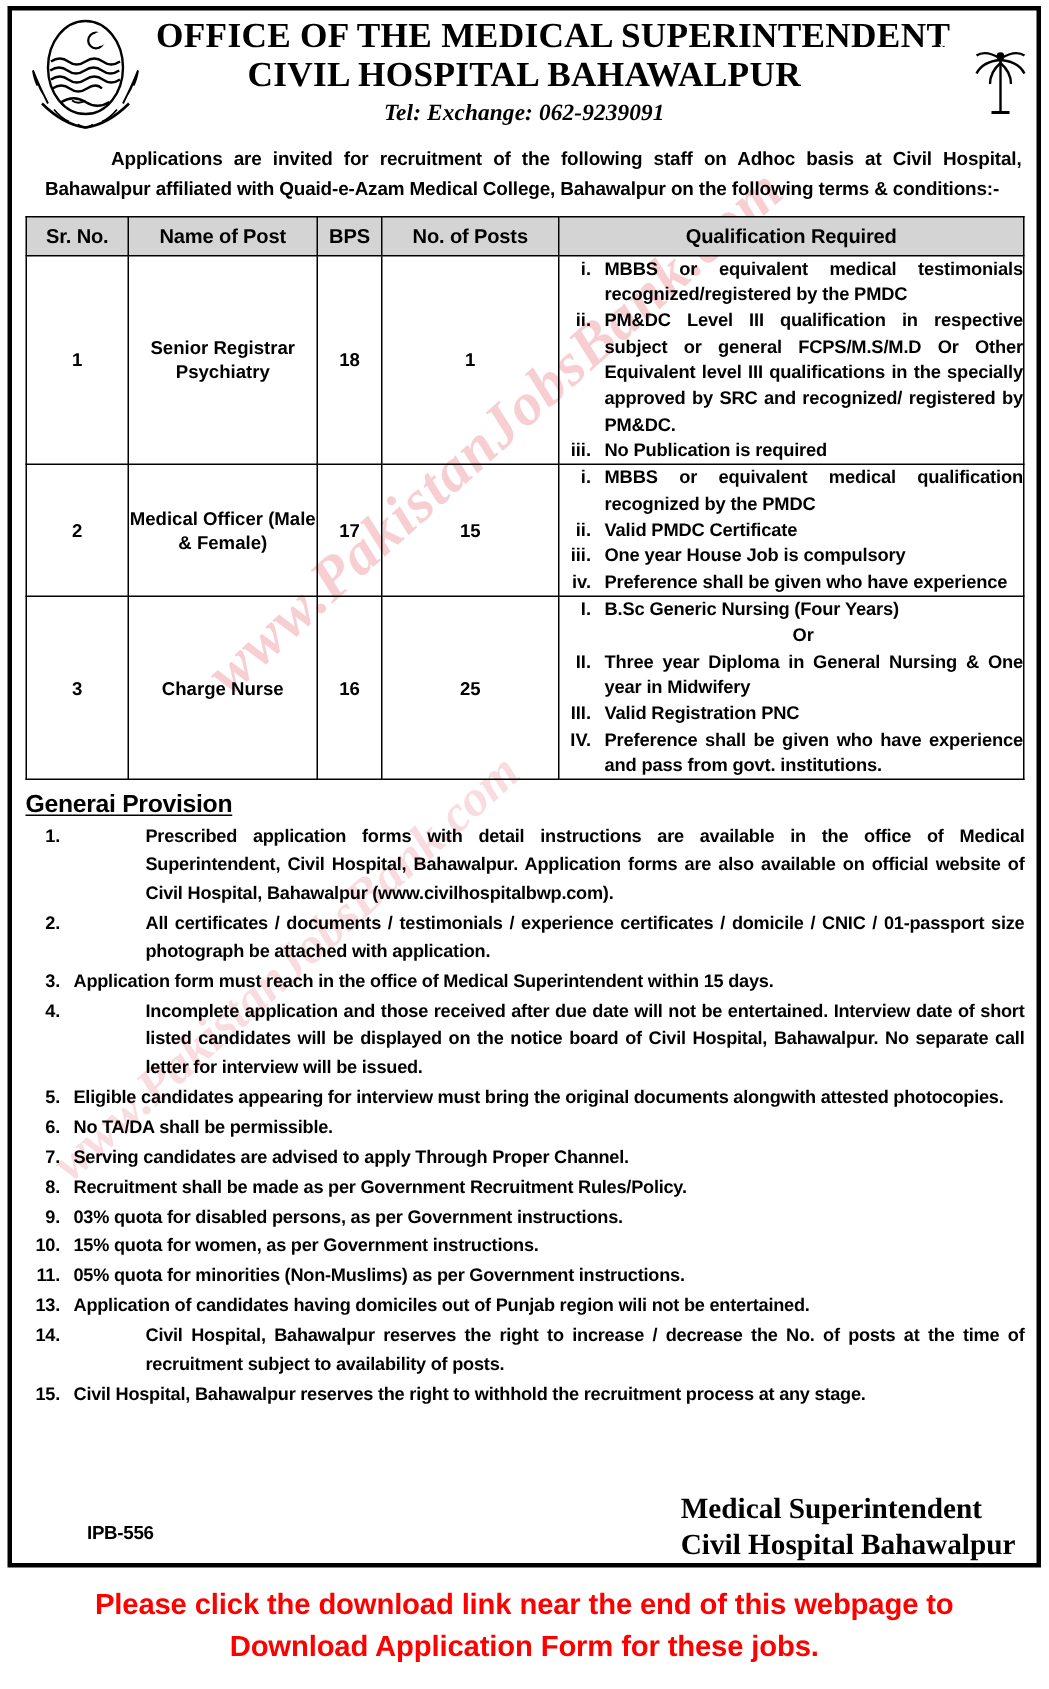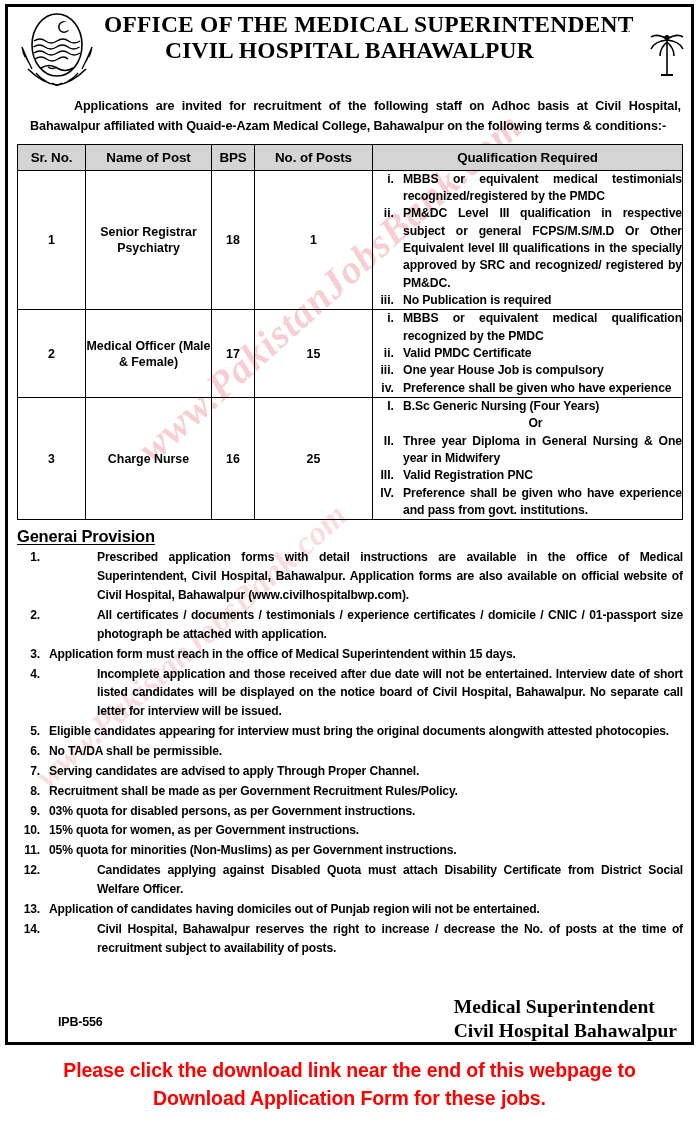--- a/index.html
+++ b/index.html
@@ -320,20 +320,21 @@
         <path d="M8 38 q4 10 10 22 M8 38 q1 6 3 10 M11 46 q2 5 4 8" fill="none" stroke="#000" stroke-width="1.3"></path>
         <path d="M78 38 q-4 10 -10 22 M78 38 q-1 6 -3 10 M75 46 q-2 5 -4 8" fill="none" stroke="#000" stroke-width="1.3"></path>
         <path d="M14 60 q14 14 29 16 q15 -2 29 -16" fill="none" stroke="#000" stroke-width="1.7"></path>
         <path d="M22 64 q5 6 10 8 M64 64 q-5 6 -10 8" fill="none" stroke="#000" stroke-width="1.2"></path>
         <path d="M38 74 q5 4 10 0" fill="none" stroke="#000" stroke-width="1.4"></path>
       </svg>
 
       <div id="header-text">
         <div id="org-line1">OFFICE OF THE MEDICAL SUPERINTENDENT</div>
         <div id="org-line2">CIVIL HOSPITAL BAHAWALPUR</div>
+        <div id="tel-line">Tel: Exchange: 062-9239091</div>
       </div>
 
       <svg id="hospital-logo" viewBox="0 0 86 84" xmlns="http://www.w3.org/2000/svg">
         <path d="M58 6 A36 36 0 1 0 58 78 A30 30 0 1 1 58 6 Z" fill="#000"></path>
         <g fill="none" stroke="#fff" stroke-width="0">
           <path id="arcp" d="M20 42 A24 24 0 0 1 56 21"></path>
         </g>
         <text font-family="Liberation Sans, sans-serif" font-size="6.2" font-weight="bold" fill="#fff">
           <textPath href="#arcp" startOffset="4%">CIVIL HOSPITAL BAHAWALPUR</textPath>
         </text>
@@ -484,30 +485,30 @@
         </div>
         <div class="gp-item">
           <span class="gp-num">10.</span>
           <span class="gp-txt">15% quota for women, as per Government instructions.</span>
         </div>
         <div class="gp-item">
           <span class="gp-num">11.</span>
           <span class="gp-txt">05% quota for minorities (Non-Muslims) as per Government instructions.</span>
         </div>
         <div class="gp-item">
-          <span class="gp-num">12.</span>
-          <span class="gp-txt just">Candidates applying against Disabled Quota must attach Disability Certificate from District Social Welfare Officer.</span>
-        </div>
-        <div class="gp-item">
           <span class="gp-num">13.</span>
           <span class="gp-txt">Application of candidates having domiciles out of Punjab region wili not be entertained.</span>
         </div>
         <div class="gp-item">
           <span class="gp-num">14.</span>
           <span class="gp-txt just">Civil Hospital, Bahawalpur reserves the right to increase / decrease the No. of posts at the time of recruitment subject to availability of posts.</span>
+        </div>
+        <div class="gp-item">
+          <span class="gp-num">15.</span>
+          <span class="gp-txt">Civil Hospital, Bahawalpur reserves the right to withhold the recruitment process at any stage.</span>
         </div>
       </div>
 
     <div id="ref-code">IPB-556</div>
     <div id="signature">
       <div>Medical Superintendent</div>
       <div>Civil Hospital Bahawalpur</div>
     </div>
 
   </div>

